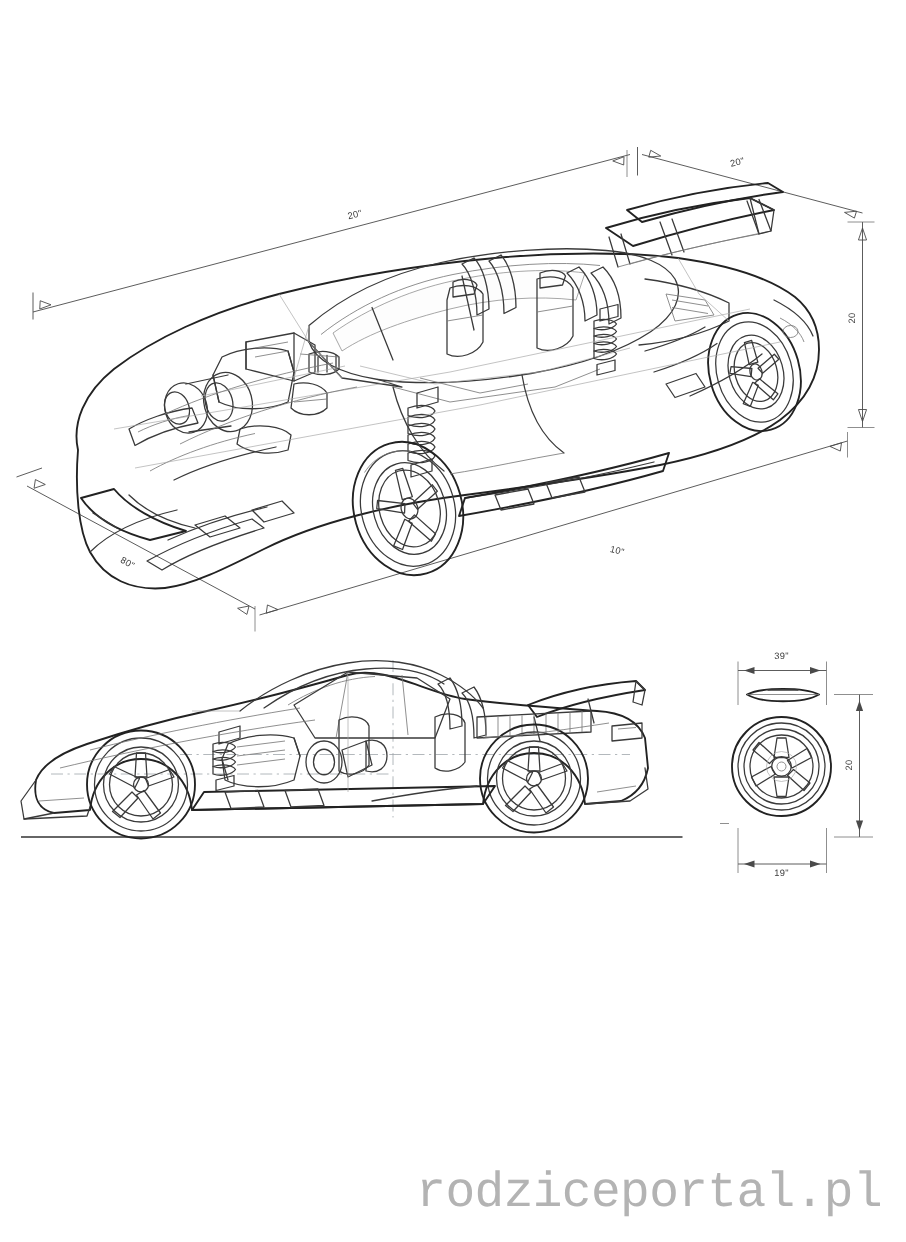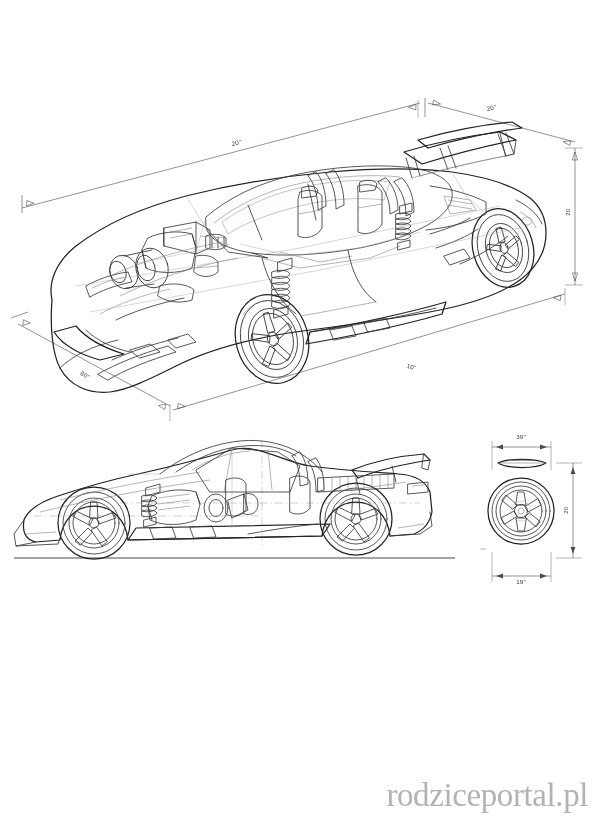--- a/index.html
+++ b/index.html
@@ -11,21 +11,21 @@
   .ln2{fill:none;stroke:#222;stroke-width:1.25;stroke-linejoin:round;stroke-linecap:round;}
   .lnf{fill:none;stroke:#777;stroke-width:.55;}
   .lnvf{fill:none;stroke:#a5a5a5;stroke-width:.45;}
   .dim{fill:none;stroke:#4a4a4a;stroke-width:.6;}
   .dimx{fill:none;stroke:#6a6a6a;stroke-width:.5;}
   .cen{fill:none;stroke:#9aa0a6;stroke-width:.5;stroke-dasharray:8 3 1.5 3;}
   .gnd{fill:none;stroke:#333;stroke-width:.9;}
   .dtxt{font-family:"Liberation Sans",sans-serif;font-size:6.2px;fill:#3d3d3d;
         letter-spacing:.2px;}
   .wm{position:absolute;right:16px;bottom:14px;font-size:33px;color:#b3b3b3;
-      font-family:Liberation Serif, serif;letter-spacing:-.4px;
+      font-family:Liberation Mono, monospace;letter-spacing:-.4px;
       user-select:none;white-space:nowrap;}
   .glass{fill:#fdfdfd;}
 </style>
 </head>
 <body>
 
 <div id="sheet">
 
 <svg width="604" height="828" viewBox="0 0 604 828">
 

